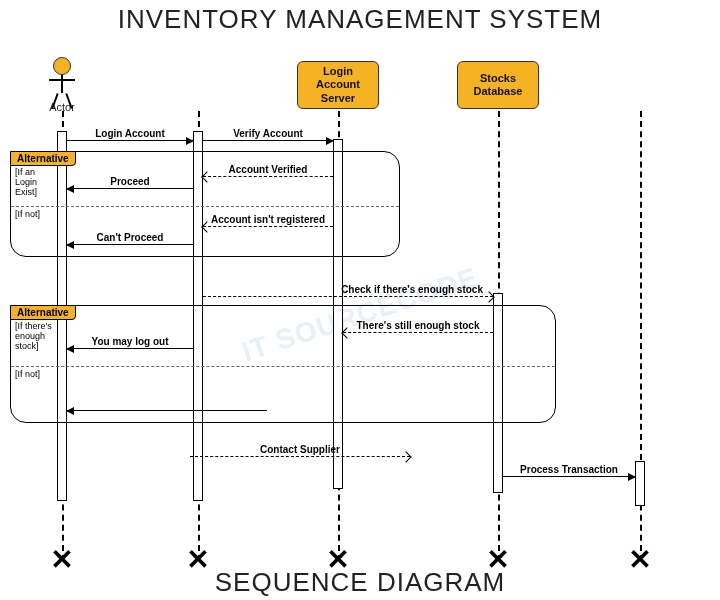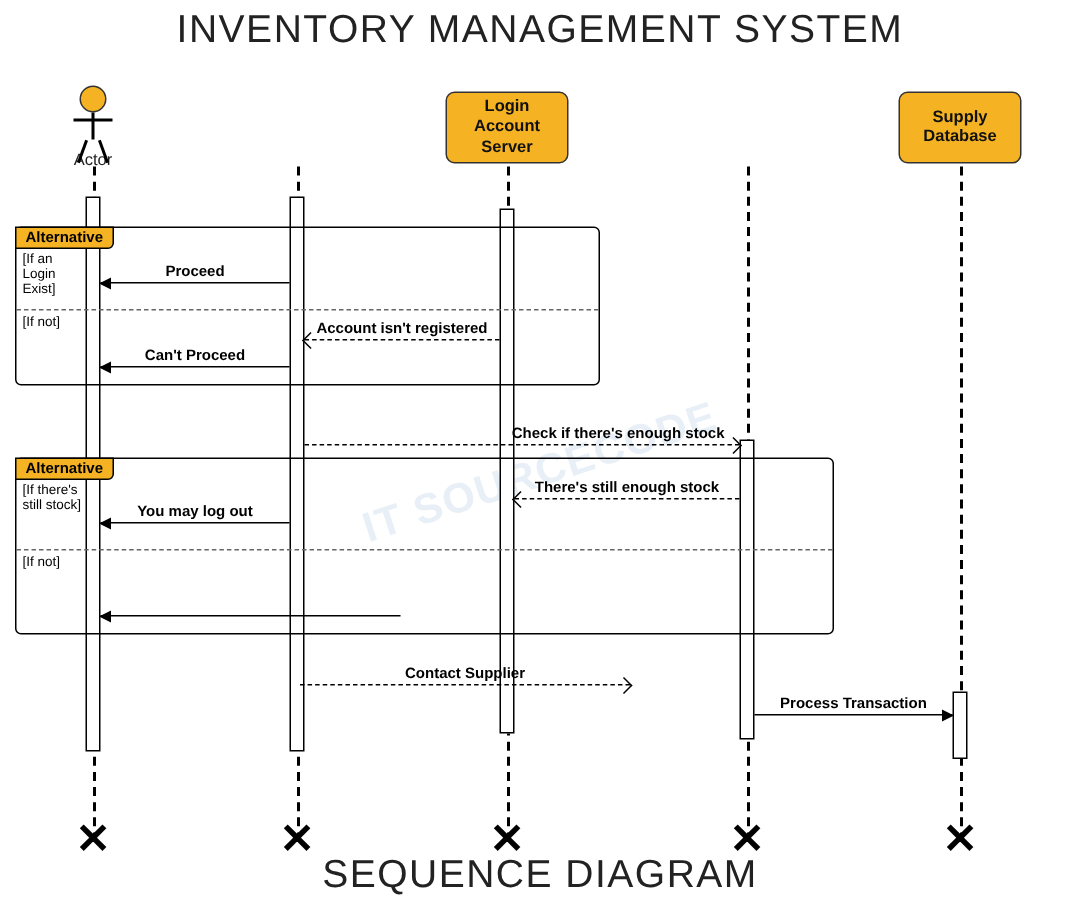--- a/index.html
+++ b/index.html
@@ -31,21 +31,21 @@
   .msg .label { position:absolute; bottom:2px; width:100%; text-align:center; font-size:10px; font-weight:600; color:#000; white-space:nowrap;}
   .msg .line { position:absolute; bottom:0; left:0; right:0; height:0; border-top:1.5px solid #000;}
   .msg.dashed .line { border-top:1.5px dashed #000;}
   .msg .arrow-r { position:absolute; right:-1px; bottom:-4px; width:0;height:0;border-top:4px solid transparent;border-bottom:4px solid transparent;border-left:8px solid #000;}
   .msg .arrow-l { position:absolute; left:-1px; bottom:-4px; width:0;height:0;border-top:4px solid transparent;border-bottom:4px solid transparent;border-right:8px solid #000;}
   .msg.dashed .arrow-r { border-left-color:#000; }
   .msg.dashed .arrow-l { border-right-color:#000; }
   .msg .arrow-r.open { border:none; width:8px; height:8px; border-top:1.5px solid #000; border-right:1.5px solid #000; transform:rotate(45deg); right:0; bottom:-4px;}
   .msg .arrow-l.open { border:none; width:8px; height:8px; border-top:1.5px solid #000; border-left:1.5px solid #000; transform:rotate(-45deg); left:0; bottom:-4px;}
 
-  .altbox { position:absolute; border:1px solid #000; border-radius:4px; background:transparent; }
+  .altbox { position:absolute; border:1px solid #000; border-radius:16px; background:transparent; }
   .altbox .tag { position:absolute; top:-1px; left:-1px; background:#f5b323; border:1px solid #000; font-size:10px; font-weight:700; padding:1px 6px; border-bottom-right-radius:4px;}
   .altbox .guard { position:absolute; left:4px; font-size:9px; color:#000; width:44px; line-height:1.1;}
   .altbox .sep { position:absolute; left:0; right:0; height:0; border-top:1.5px dashed #666;}
 
   .destroy { position:absolute; font-size:28px; font-weight:700; color:#000; transform:translate(-50%,-50%);}
   .destroy::before{content:"✕";}
 
   .watermark { position:absolute; top:50%; left:50%; transform:translate(-50%,-50%) rotate(-18deg); font-size:28px; font-weight:700; color:#d9e6f2; opacity:0.6; pointer-events:none; white-space:nowrap; letter-spacing:1px;}
 </style>
 </head>
@@ -60,40 +60,55 @@
   <div class="actor" style="left:42px">
     <div class="head"></div>
       <div class="body"></div>
       <div class="arms"></div>
     <div class="leg1"></div>
       <div class="leg2"></div>
     <div class="actor-label">Actor</div>
   </div>
 
   <div class="participant-box" style="left:297px">Login Account Server</div>
-  <div class="participant-box" style="left:599px">Supply Database</div>
+  <div class="participant-box" style="left:457px">Stocks Database</div>
 
   <div class="lifeline" style="left:62px"></div>
   <div class="lifeline" style="left:198px"></div>
   <div class="lifeline" style="left:338px"></div>
   <div class="lifeline" style="left:498px"></div>
   <div class="lifeline" style="left:640px"></div>
 
   <div class="activation" style="left:57px; top:96px; height:370px"></div>
   <div class="activation" style="left:193px; top:96px; height:370px"></div>
   <div class="activation" style="left:333px; top:104px; height:350px"></div>
   <div class="activation" style="left:493px; top:258px; height:200px"></div>
   <div class="activation" style="left:635px; top:426px; height:45px"></div>
 
+  <div class="msg" style="left:67px; width:126px; top:92px">
+    <div class="label">Login Account</div>
+      <div class="line"></div>
+      <div class="arrow-r"></div>
+  </div>
+  <div class="msg" style="left:203px; width:130px; top:92px">
+    <div class="label">Verify Account</div>
+      <div class="line"></div>
+      <div class="arrow-r"></div>
+  </div>
 
   <div class="altbox" style="left:10px; top:116px; width:390px; height:106px">
     <div class="tag">Alternative</div>
     <div class="guard" style="top:16px">[If an Login Exist]</div>
     <div class="sep" style="top:54px"></div>
     <div class="guard" style="top:58px">[If not]</div>
+  </div>
+  <div class="msg dashed" style="left:203px; width:130px; top:128px">
+    <div class="label">Account Verified</div>
+      <div class="line"></div>
+      <div class="arrow-l open"></div>
   </div>
   <div class="msg" style="left:67px; width:126px; top:140px">
     <div class="label">Proceed</div>
       <div class="line"></div>
       <div class="arrow-l"></div>
   </div>
   <div class="msg dashed" style="left:203px; width:130px; top:178px">
     <div class="label">Account isn't registered</div>
       <div class="line"></div>
       <div class="arrow-l open"></div>
@@ -105,40 +120,40 @@
   </div>
 
   <div class="msg" style="left:67px; width:126px; top:196px">
     <div class="label">Can't Proceed</div>
       <div class="line"></div>
       <div class="arrow-l"></div>
   </div>
 
   <div class="altbox" style="left:10px; top:270px; width:546px; height:118px">
     <div class="tag">Alternative</div>
-    <div class="guard" style="top:16px">[If there's still stock]</div>
+    <div class="guard" style="top:16px">[If there's enough stock]</div>
     <div class="sep" style="top:60px"></div>
     <div class="guard" style="top:64px">[If not]</div>
   </div>
   <div class="msg dashed" style="left:343px; width:150px; top:284px">
     <div class="label">There's still enough stock</div>
       <div class="line"></div>
       <div class="arrow-l open"></div>
   </div>
   <div class="msg" style="left:67px; width:126px; top:300px">
     <div class="label">You may log out</div>
       <div class="line"></div>
       <div class="arrow-l"></div>
   </div>
   <div class="msg" style="left:67px; width:200px; top:362px">
       <div class="line"></div>
       <div class="arrow-l"></div>
   </div>
 
-  <div class="msg dashed" style="left:200px; width:220px; top:408px">
+  <div class="msg dashed" style="left:190px; width:220px; top:408px">
     <div class="label">Contact Supplier</div>
       <div class="line"></div>
       <div class="arrow-r open"></div>
   </div>
 
   <div class="msg" style="left:503px; width:132px; top:428px">
     <div class="label">Process Transaction</div>
       <div class="line"></div>
       <div class="arrow-r"></div>
   </div>

